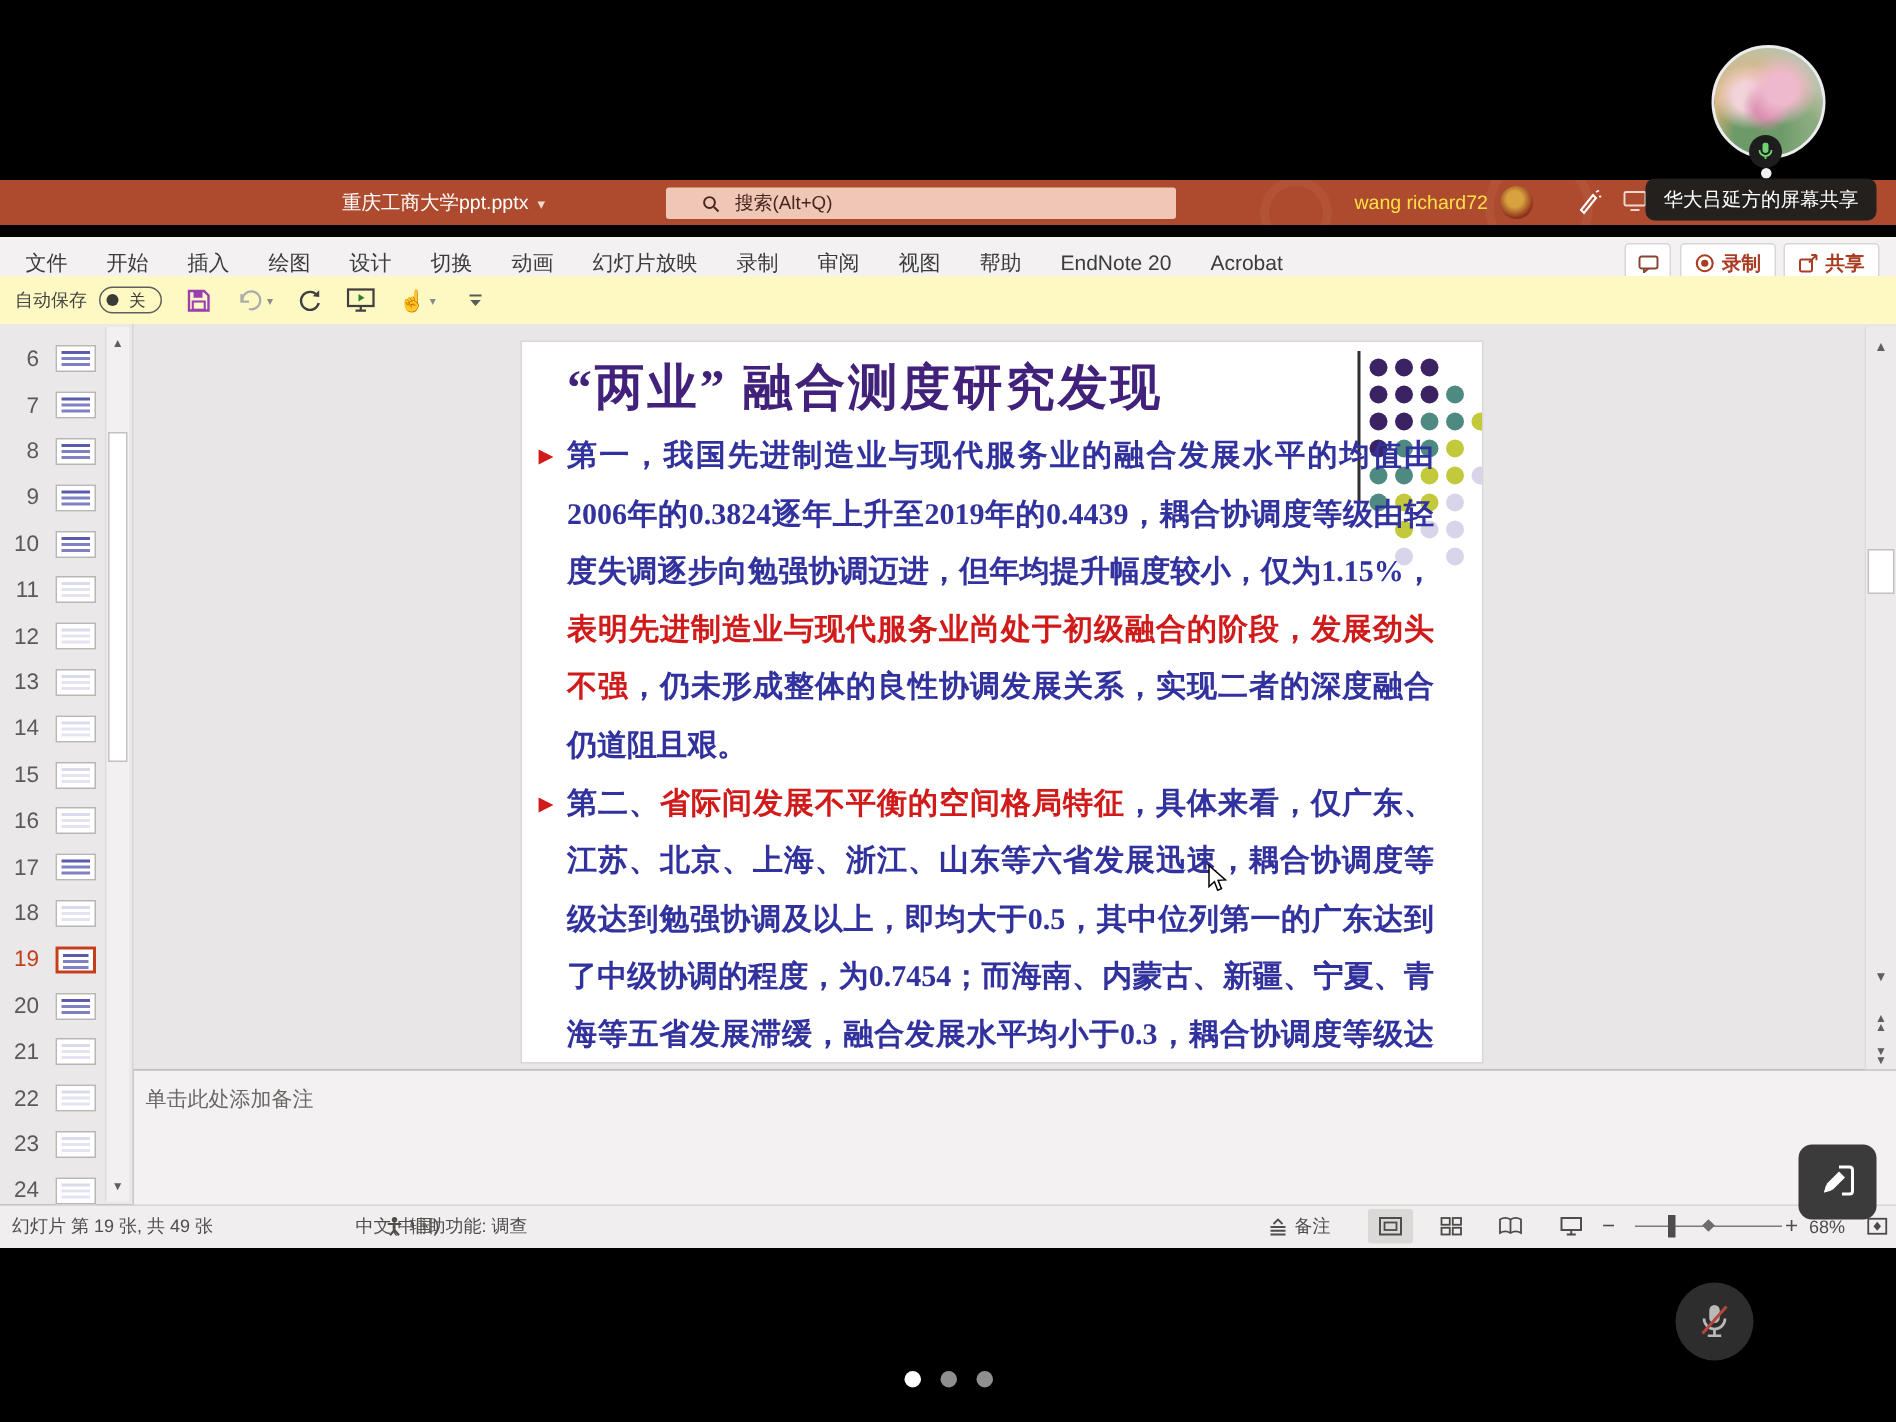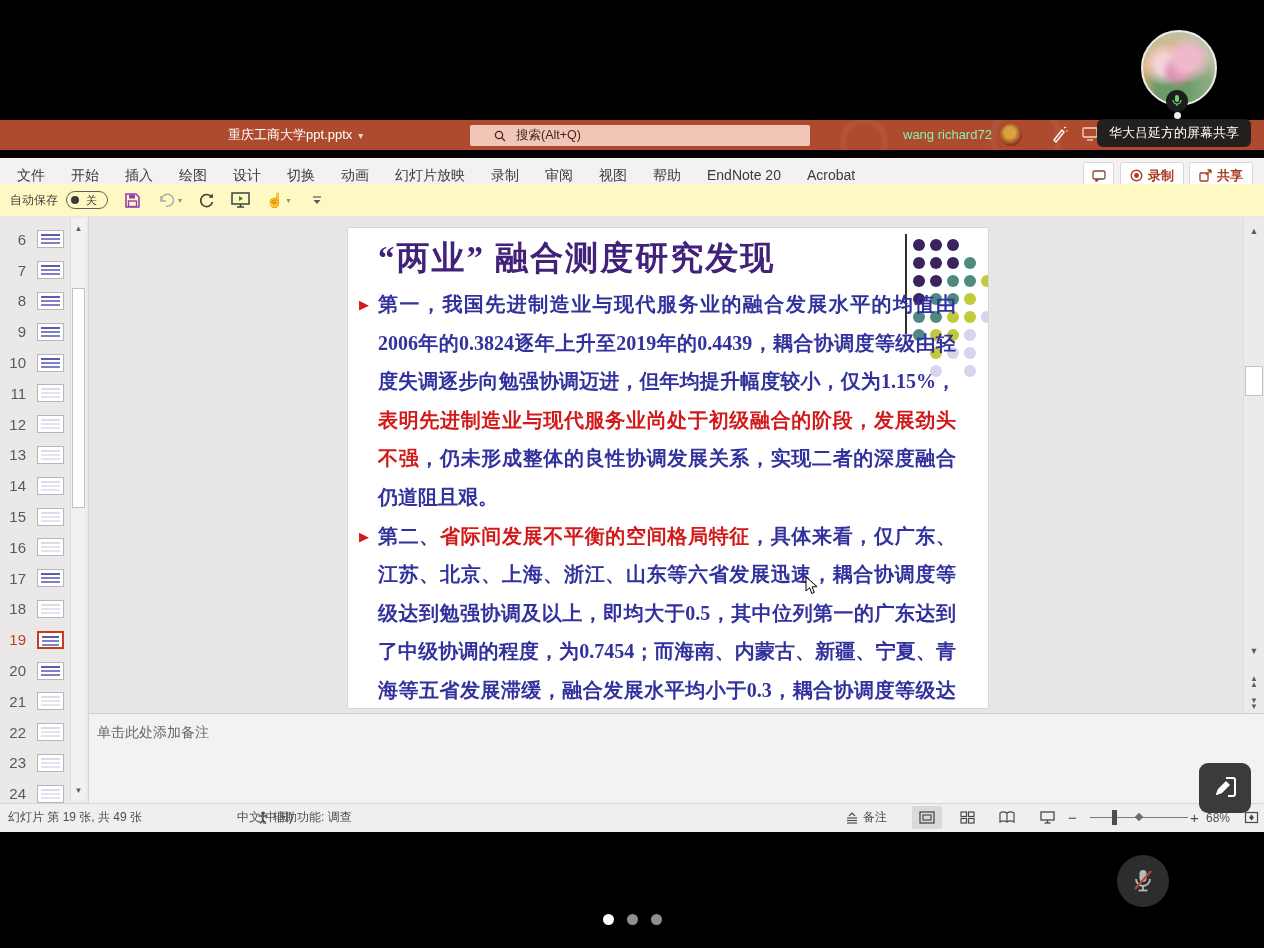--- a/index.html
+++ b/index.html
@@ -5,24 +5,24 @@
   html,body{margin:0;padding:0;background:#000;}
   .screen{position:relative;width:1264px;height:948px;background:#000;overflow:hidden;
           font-family:"Liberation Sans",sans-serif;-webkit-font-smoothing:antialiased;}
   .abs{position:absolute;}
 
   
   .titlebar{position:absolute;left:0;top:120px;width:1264px;height:30px;background:#ae4a2d;overflow:hidden;}
   .tb-deco{position:absolute;border:6px solid rgba(255,255,255,.05);border-radius:50%;}
   .tb-file{position:absolute;left:228px;top:0;height:30px;line-height:30px;color:#fff;font-size:13px;}
   .tb-caret{color:#f3d9cf;font-size:10px;margin-left:6px;}
-  .tb-search{position:absolute;left:470px;top:5px;width:340px;height:21px;background:#f0c7b7;border-radius:2px;
+  .tb-search{position:absolute;left:444px;top:5px;width:340px;height:21px;background:#f0c7b7;border-radius:2px;
              display:flex;align-items:center;color:#47251b;font-size:12.5px;}
   .tb-search svg{margin:0 10px 0 24px;}
-  .tb-user{position:absolute;left:903px;top:0;height:30px;line-height:30px;color:#86efac;font-size:13px;}
+  .tb-user{position:absolute;left:903px;top:0;height:30px;line-height:30px;color:#fde047;font-size:13px;}
   .tb-avatar{position:absolute;left:1000px;top:4px;width:22px;height:22px;border-radius:50%;
              background:radial-gradient(circle at 45% 40%,#d8a23e 0 30%,#8c2f1c 70%);}
   .share-badge{position:absolute;left:1097px;top:119px;height:28px;padding:0 12px;background:rgba(30,30,30,.96);
                border-radius:6px;color:#fff;font-size:13px;line-height:28px;z-index:30;}
 
   
   .ribbon{position:absolute;left:0;top:158px;width:1264px;height:34px;background:#f3f1f1;}
   .rtabs{display:flex;height:34px;padding-left:4px;}
   .rtab{padding:0 13px;line-height:34px;font-size:14px;color:#3b3b3b;white-space:nowrap;}
   .rbtn{position:absolute;top:4px;height:25px;background:#fff;border:1px solid #d9d7d6;border-radius:3px;

